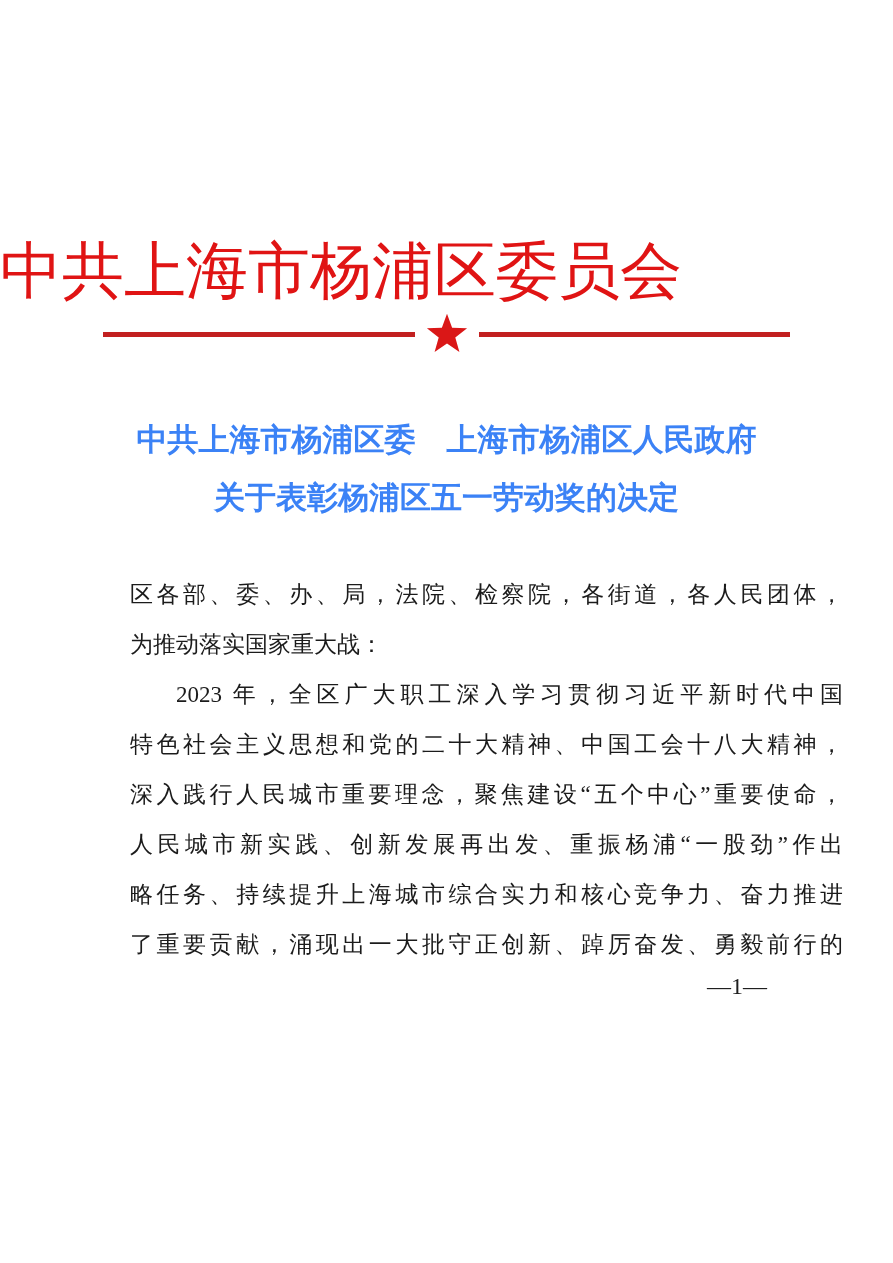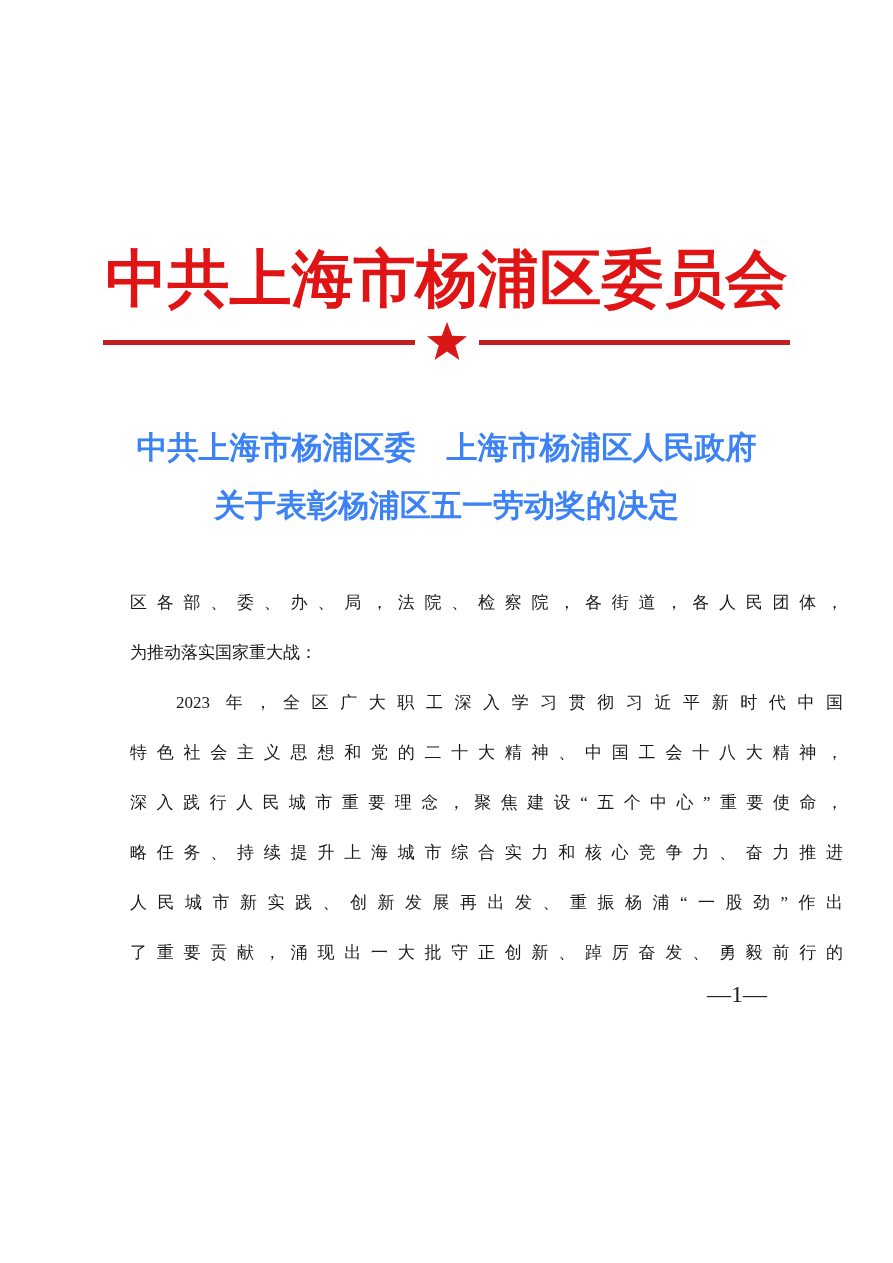--- a/index.html
+++ b/index.html
@@ -19,28 +19,26 @@
     height: 1263px;
     margin: 0 auto;
     background: #ffffff;
     box-sizing: border-box;
     padding-top: 232px;
     overflow: hidden;
     font-family: "Liberation Serif", "DejaVu Serif", serif;
     color: var(--ink);
   }
   .letterhead {
-    text-align: center;
     font-size: 62px;
     line-height: 78px;
-    font-weight: bold;
+    font-weight: normal;
     color: var(--red-head);
     letter-spacing: 0;
     white-space: nowrap;
-    margin-top: 8px;
   }
   .doc-number {
     margin-top: 83px;
     text-align: center;
     font-size: 25px;
     line-height: 30px;
     color: #262626;
   }
   .rule-row {
     margin: 1px 103px 0 103px;
@@ -64,21 +62,21 @@
     margin: 54px 0 0 0;
     text-align: center;
     font-size: 31px;
     line-height: 58px;
     font-weight: bold;
     color: #3b82f6;
   }
   .body-text {
     margin-top: 43px;
     padding: 0 50px 0 130px;
-    font-size: 17px;
+    font-size: 23px;
     color: var(--ink);
   }
   .body-text .line {
     line-height: 50px;
     white-space: normal;
   }
   .body-text .line.j {
     text-align: justify;
     text-align-last: justify;
     text-justify: inter-character;
@@ -115,20 +113,20 @@
     <div>中共上海市杨浦区委　上海市杨浦区人民政府</div>
     <div>关于表彰杨浦区五一劳动奖的决定</div>
   </div>
 
   <div class="body-text" id="body-lines">
       <div class="line j">区各部、委、办、局，法院、检察院，各街道，各人民团体，</div>
       <div class="line">为推动落实国家重大战：</div>
       <div class="line j indent">2023 年，全区广大职工深入学习贯彻习近平新时代中国</div>
       <div class="line j">特色社会主义思想和党的二十大精神、中国工会十八大精神，</div>
       <div class="line j">深入践行人民城市重要理念，聚焦建设“五个中心”重要使命，</div>
+      <div class="line j">人民城市新实践、创新发展再出发、重振杨浦“一股劲”作出</div>
       <div class="line j">略任务、持续提升上海城市综合实力和核心竞争力、奋力推进</div>
-      <div class="line j">人民城市新实践、创新发展再出发、重振杨浦“一股劲”作出</div>
       <div class="line j">了重要贡献，涌现出一大批守正创新、踔厉奋发、勇毅前行的</div>
     </div>
 
   <div class="page-number">—1—</div>
 
 </div>
 
 </body></html>

